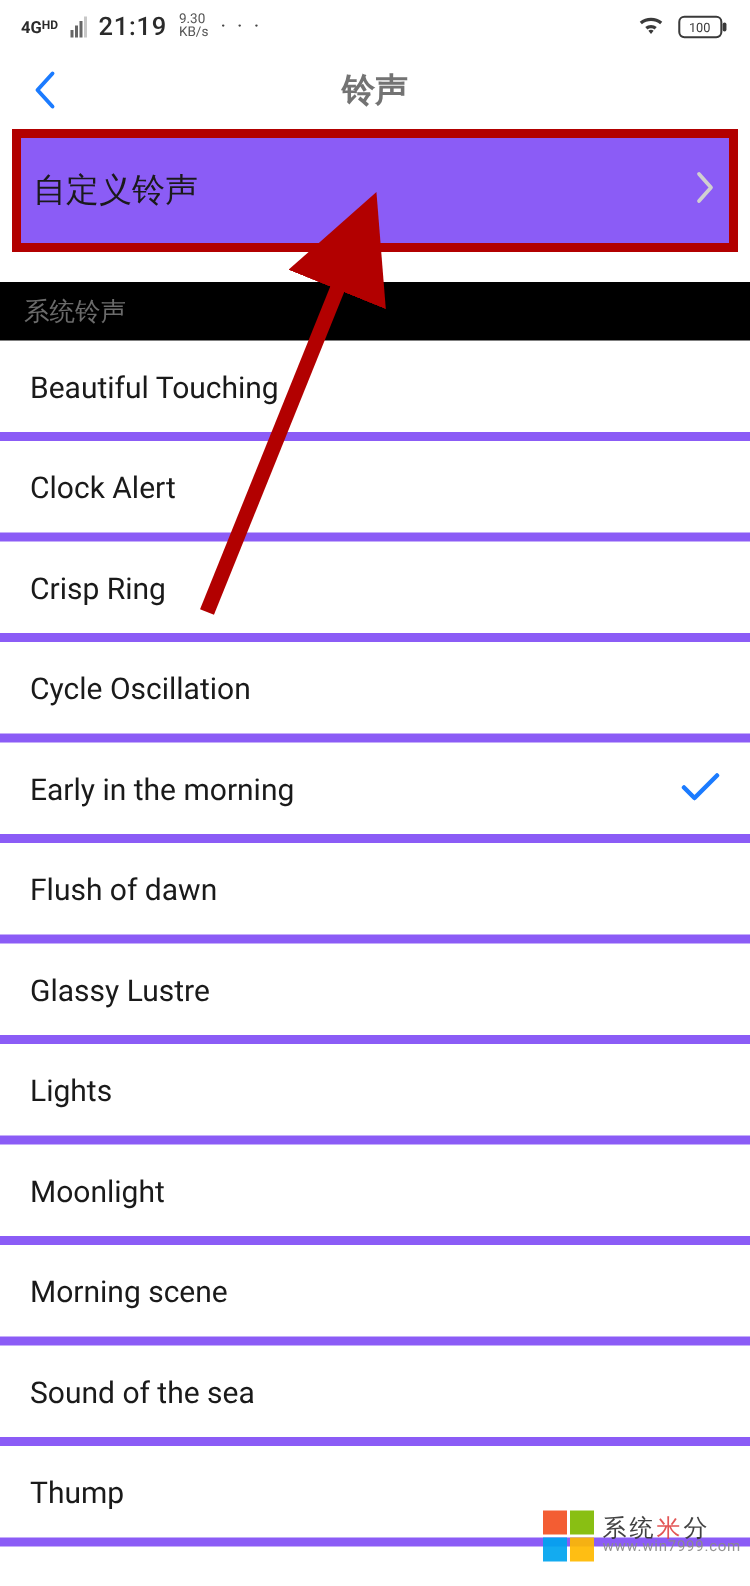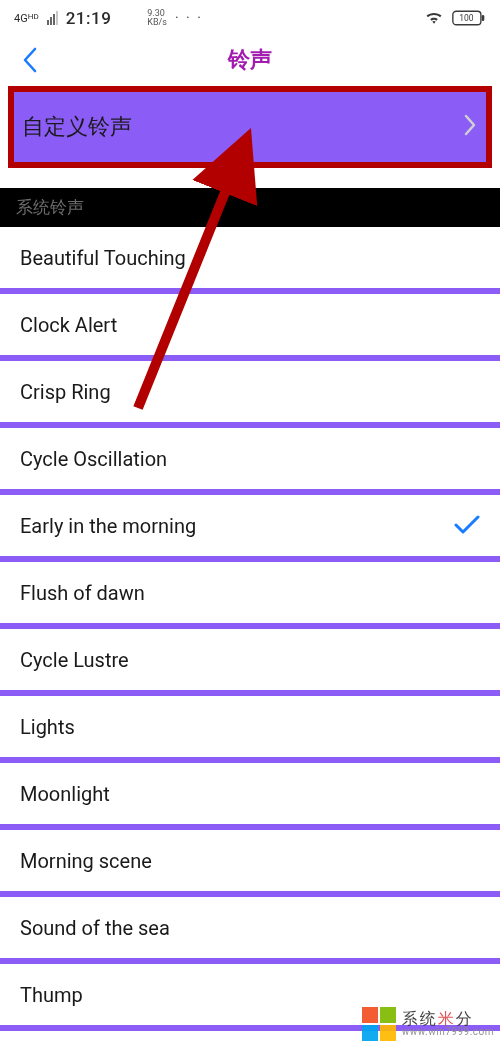--- a/index.html
+++ b/index.html
@@ -1,36 +1,36 @@
 <!DOCTYPE html>
 <html><head>
   <meta charset="utf-8">
   <style>
     * { margin: 0; padding: 0; box-sizing: border-box; font-family: -apple-system, "Segoe UI", Roboto, "Helvetica Neue", Arial, "PingFang SC", "Microsoft YaHei", sans-serif; }
     html, body { width: 500px; height: 1057px; background: #ffffff; overflow: hidden; position: relative; }
 
     
     .status-bar { height: 36px; display: flex; align-items: center; justify-content: space-between; padding: 0 14px; color: #2b2b2b; font-size: 14px; }
     .status-left { display: flex; align-items: center; gap: 8px; }
-    .net-badge { font-size: 11px; font-weight: 400; line-height: 1; }
+    .net-badge { font-size: 11px; font-weight: 700; line-height: 1; }
     .net-badge .hd { font-size: 8px; vertical-align: top; }
     .signal { display: inline-flex; align-items: flex-end; gap: 1px; }
     .signal i { display: block; width: 2px; background: #666; }
     .signal i:nth-child(1){height:5px}.signal i:nth-child(2){height:8px}.signal i:nth-child(3){height:11px}.signal i:nth-child(4){height:14px;background:#c8c8c8}
     .time { font-size: 17px; font-weight: 500; letter-spacing: .5px; }
-    .kbs { font-size: 9px; line-height: .95; color: #555; margin-left: 28px; }
+    .kbs { font-size: 9px; line-height: .95; color: #555; }
     .dots { letter-spacing: 2px; font-size: 14px; color: #444; }
     .status-right { display: flex; align-items: center; gap: 8px; }
     .battery { display: inline-flex; align-items: center; }
     .battery svg { display:block; }
 
     
     .header { height: 48px; position: relative; display: flex; align-items: center; justify-content: center; }
     .back-btn { position: absolute; left: 8px; top: 0; bottom: 0; width: 44px; display: flex; align-items: center; justify-content: center; color: #1b7bff; }
-    .title { font-size: 22px; font-weight: 600; color: #a21caf; }
+    .title { font-size: 22px; font-weight: 600; color: #737373; }
 
     
     .custom-box { margin: 2px 8px 20px; border: 6px solid #b20000; background: #8b5cf6; }
     .custom-row { height: 70px; display: flex; align-items: center; padding: 0 10px 0 8px; }
     .custom-row .label { font-size: 22px; color: #1a1a1a; }
     .custom-row .chev { margin-left: auto; color: #d0d0d0; }
 
     
     .section-hdr { background: #000000; color: #6b6b6b; font-size: 17px; padding: 8px 16px; }
 
@@ -127,21 +127,21 @@
     <div class="row">
       <span class="name">Early in the morning</span>
       <span class="tick"><svg width="26" height="20" viewBox="0 0 26 20">
           <polyline points="2,11 9,18 24,3" fill="none" stroke="#1b7bff" stroke-width="3" stroke-linecap="round" stroke-linejoin="round"></polyline>
         </svg></span>
     </div>
     <div class="row">
       <span class="name">Flush of dawn</span>
     </div>
     <div class="row">
-      <span class="name">Cycle Lustre</span>
+      <span class="name">Glassy Lustre</span>
     </div>
     <div class="row">
       <span class="name">Lights</span>
     </div>
     <div class="row">
       <span class="name">Moonlight</span>
     </div>
     <div class="row">
       <span class="name">Morning scene</span>
     </div>

